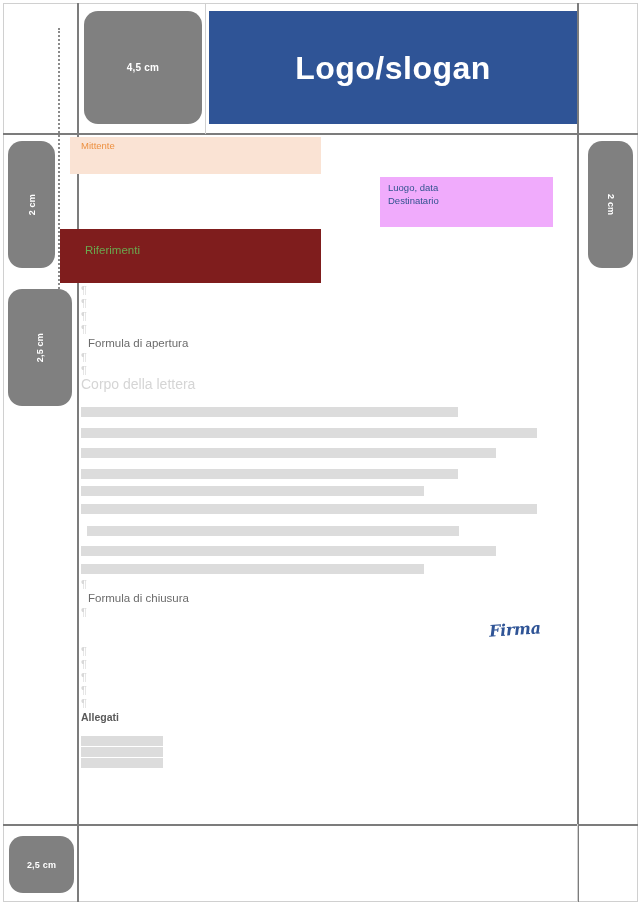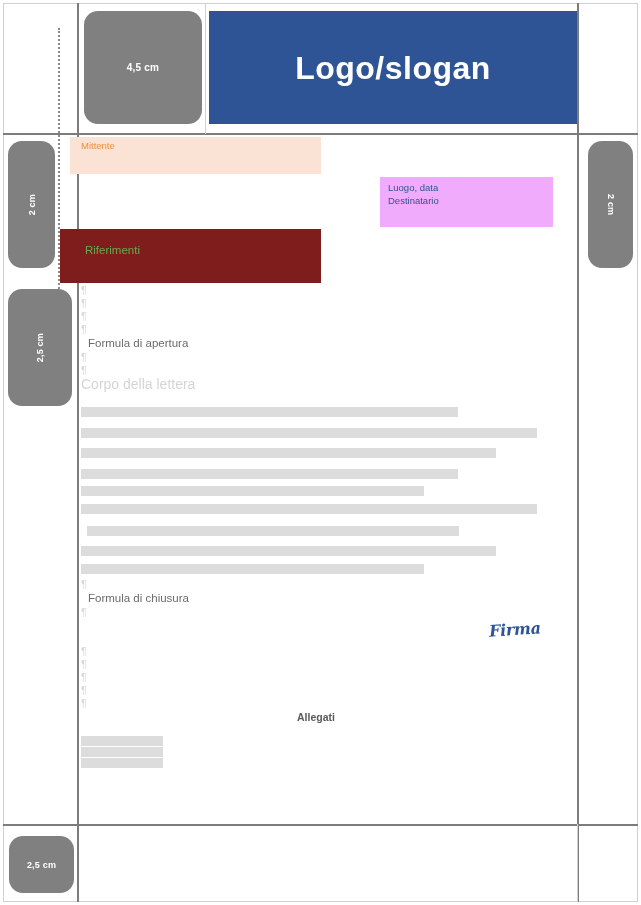--- a/index.html
+++ b/index.html
@@ -158,21 +158,20 @@
     font-size: 14px;
     line-height: 15px;
     height: 15px;
   }
   .txt-bold {
     color: #595959;
     font-size: 10.5px;
     font-weight: bold;
     line-height: 14px;
     height: 14px;
-    text-align: center;
   }
 
   
   .bar {
     position: absolute;
     height: 10px;
     background: #dcdcdc;
   }
 
   

